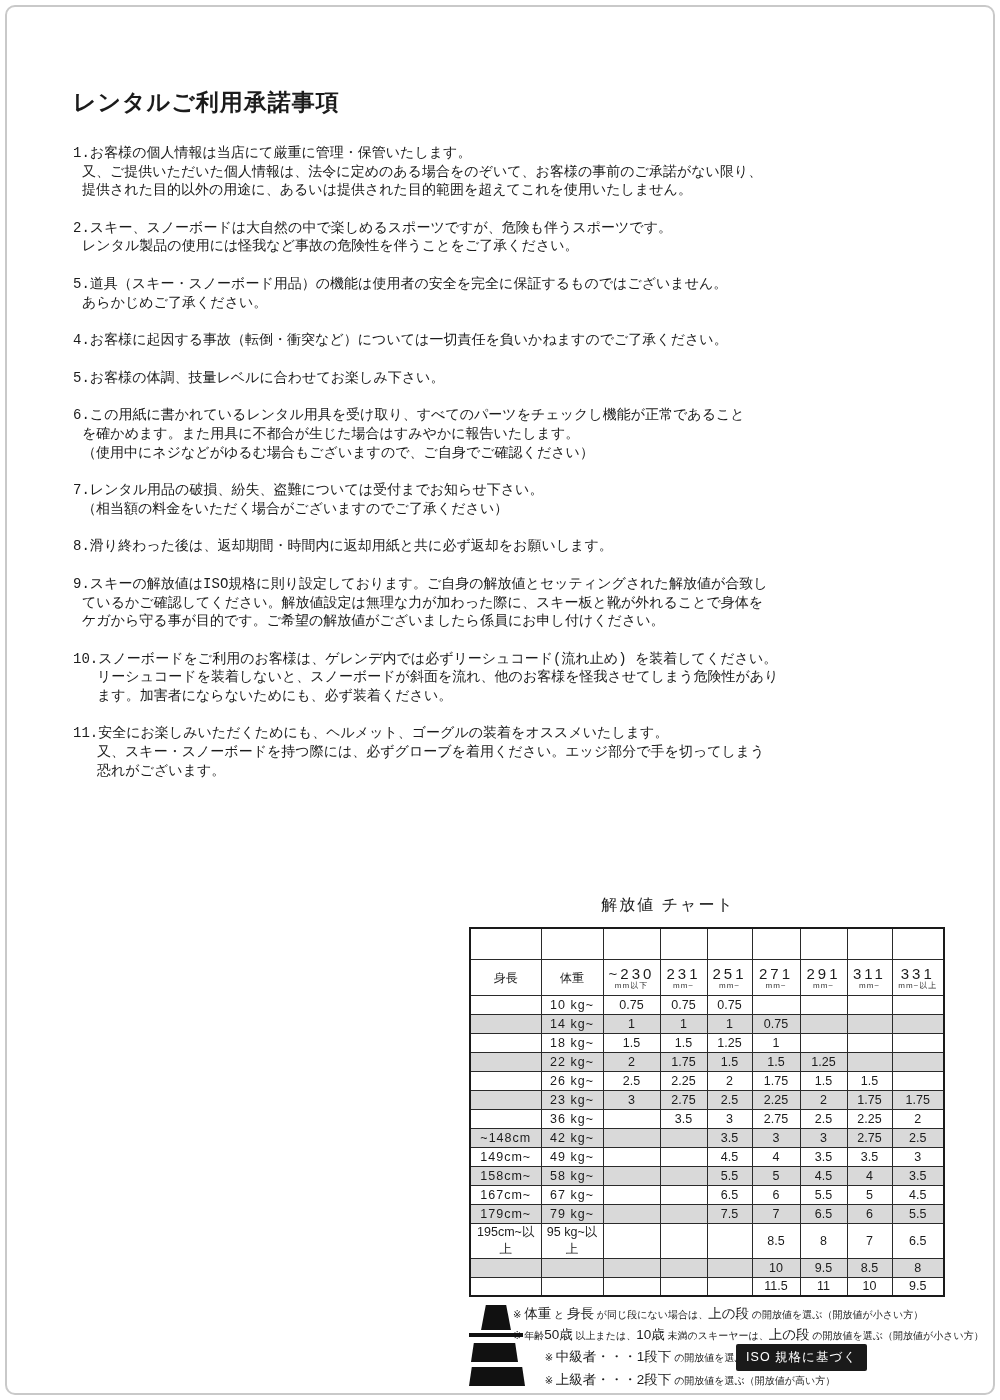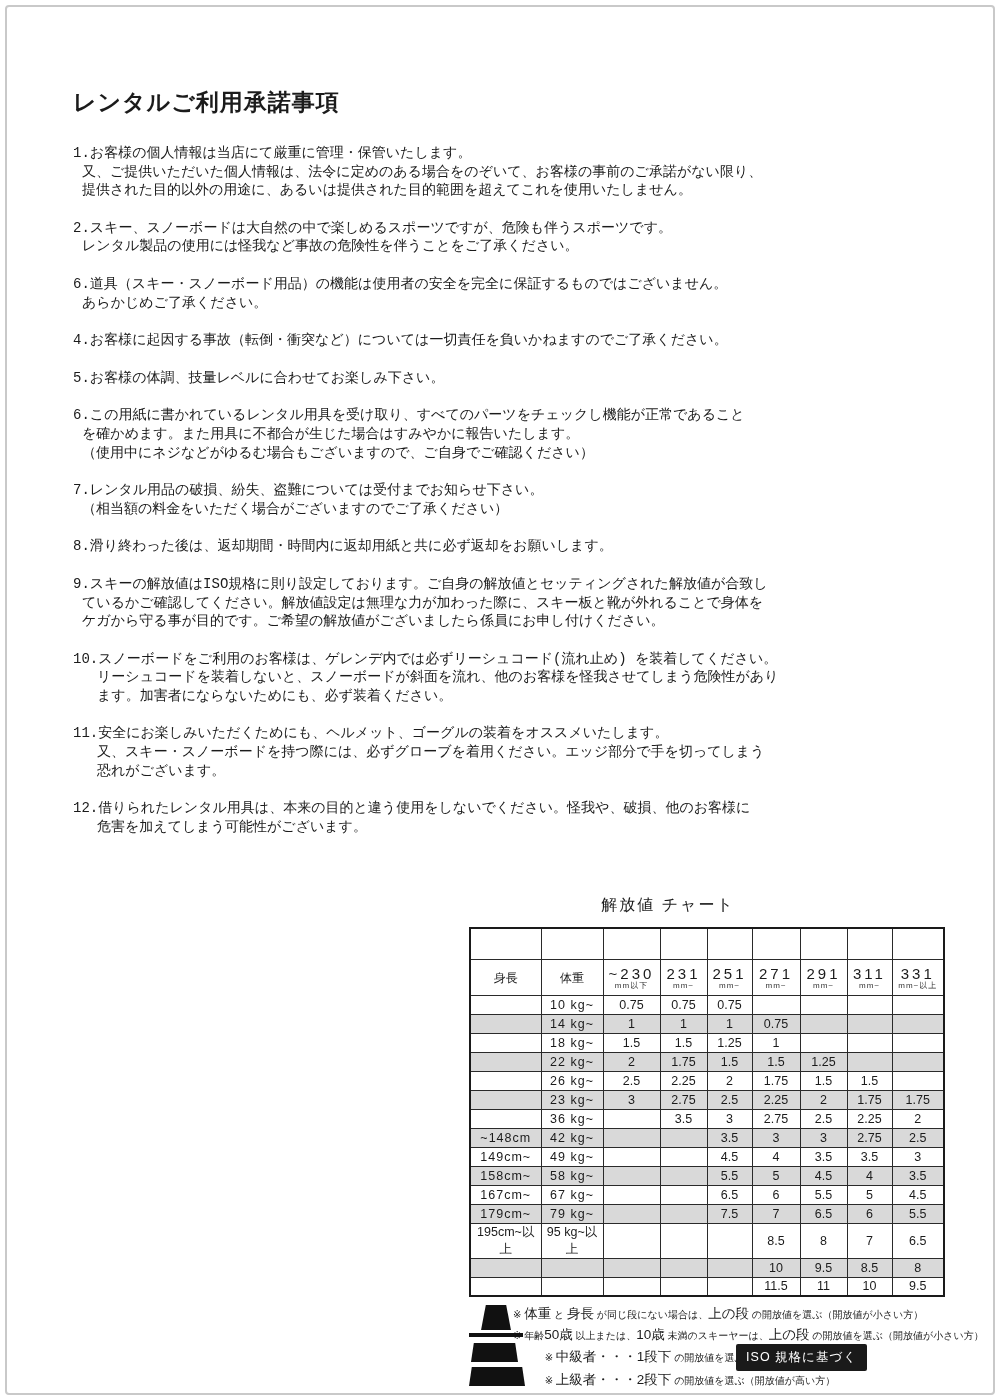--- a/index.html
+++ b/index.html
@@ -3,21 +3,21 @@
 <meta charset="utf-8">
 <style>
   html,body{margin:0;padding:0;background:#fff;}
   body{
     width:1000px;height:1400px;position:relative;
     font-family:"Liberation Sans","DejaVu Sans",sans-serif;
     color:#1b1b1b;-webkit-font-smoothing:antialiased;
   }
   .page-frame{
     position:absolute;left:5px;top:5px;right:5px;bottom:5px;
-    border:2px solid #c9c9c9;border-radius:4px;background:#fff;
+    border:2px solid #c9c9c9;border-radius:10px;background:#fff;
     box-sizing:border-box;overflow:hidden;
   }
   .content{position:absolute;left:66px;top:80px;right:40px;}
   .doc-title{
     font-size:23px;font-weight:bold;letter-spacing:1px;margin:0 0 26px 0;
   }
   .terms{font-size:14px;line-height:18.6px;}
   .term-item{margin:0 0 19px 0;}
   .term-line{white-space:nowrap;font-family:Liberation Mono, monospace;}
   .term-line.cont{padding-left:9px;}
@@ -77,21 +77,21 @@
         <div class="term-item">
           <div class="term-line">1.お客様の個人情報は当店にて厳重に管理・保管いたします。</div>
           <div class="term-line cont">又、ご提供いただいた個人情報は、法令に定めのある場合をのぞいて、お客様の事前のご承諾がない限り、</div>
           <div class="term-line cont">提供された目的以外の用途に、あるいは提供された目的範囲を超えてこれを使用いたしません。</div>
         </div>
         <div class="term-item">
           <div class="term-line">2.スキー、スノーボードは大自然の中で楽しめるスポーツですが、危険も伴うスポーツです。</div>
           <div class="term-line cont">レンタル製品の使用には怪我など事故の危険性を伴うことをご了承ください。</div>
         </div>
         <div class="term-item">
-          <div class="term-line">6.道具（スキー・スノーボード用品）の機能は使用者の安全を完全に保証するものではございません。</div>
+          <div class="term-line">5.道具（スキー・スノーボード用品）の機能は使用者の安全を完全に保証するものではございません。</div>
           <div class="term-line cont">あらかじめご了承ください。</div>
         </div>
         <div class="term-item">
           <div class="term-line">4.お客様に起因する事故（転倒・衝突など）については一切責任を負いかねますのでご了承ください。</div>
         </div>
         <div class="term-item">
           <div class="term-line">5.お客様の体調、技量レベルに合わせてお楽しみ下さい。</div>
         </div>
         <div class="term-item">
           <div class="term-line">6.この用紙に書かれているレンタル用具を受け取り、すべてのパーツをチェックし機能が正常であること</div>
@@ -112,24 +112,20 @@
         </div>
         <div class="term-item wide">
           <div class="term-line">10.スノーボードをご利用のお客様は、ゲレンデ内では必ずリーシュコード(流れ止め) を装着してください。</div>
           <div class="term-line cont">リーシュコードを装着しないと、スノーボードが斜面を流れ、他のお客様を怪我させてしまう危険性があり</div>
           <div class="term-line cont">ます。加害者にならないためにも、必ず装着ください。</div>
         </div>
         <div class="term-item wide">
           <div class="term-line">11.安全にお楽しみいただくためにも、ヘルメット、ゴーグルの装着をオススメいたします。</div>
           <div class="term-line cont">又、スキー・スノーボードを持つ際には、必ずグローブを着用ください。エッジ部分で手を切ってしまう</div>
           <div class="term-line cont">恐れがございます。</div>
-        </div>
-        <div class="term-item wide">
-          <div class="term-line">12.借りられたレンタル用具は、本来の目的と違う使用をしないでください。怪我や、破損、他のお客様に</div>
-          <div class="term-line cont">危害を加えてしまう可能性がございます。</div>
         </div>
       </div>
   </div>
 
   <div class="chart-section">
     <div class="chart-title">解放値 チャート</div>
     <table class="release-chart">
       <colgroup>
         <col style="width:71px">
           <col style="width:62px">

